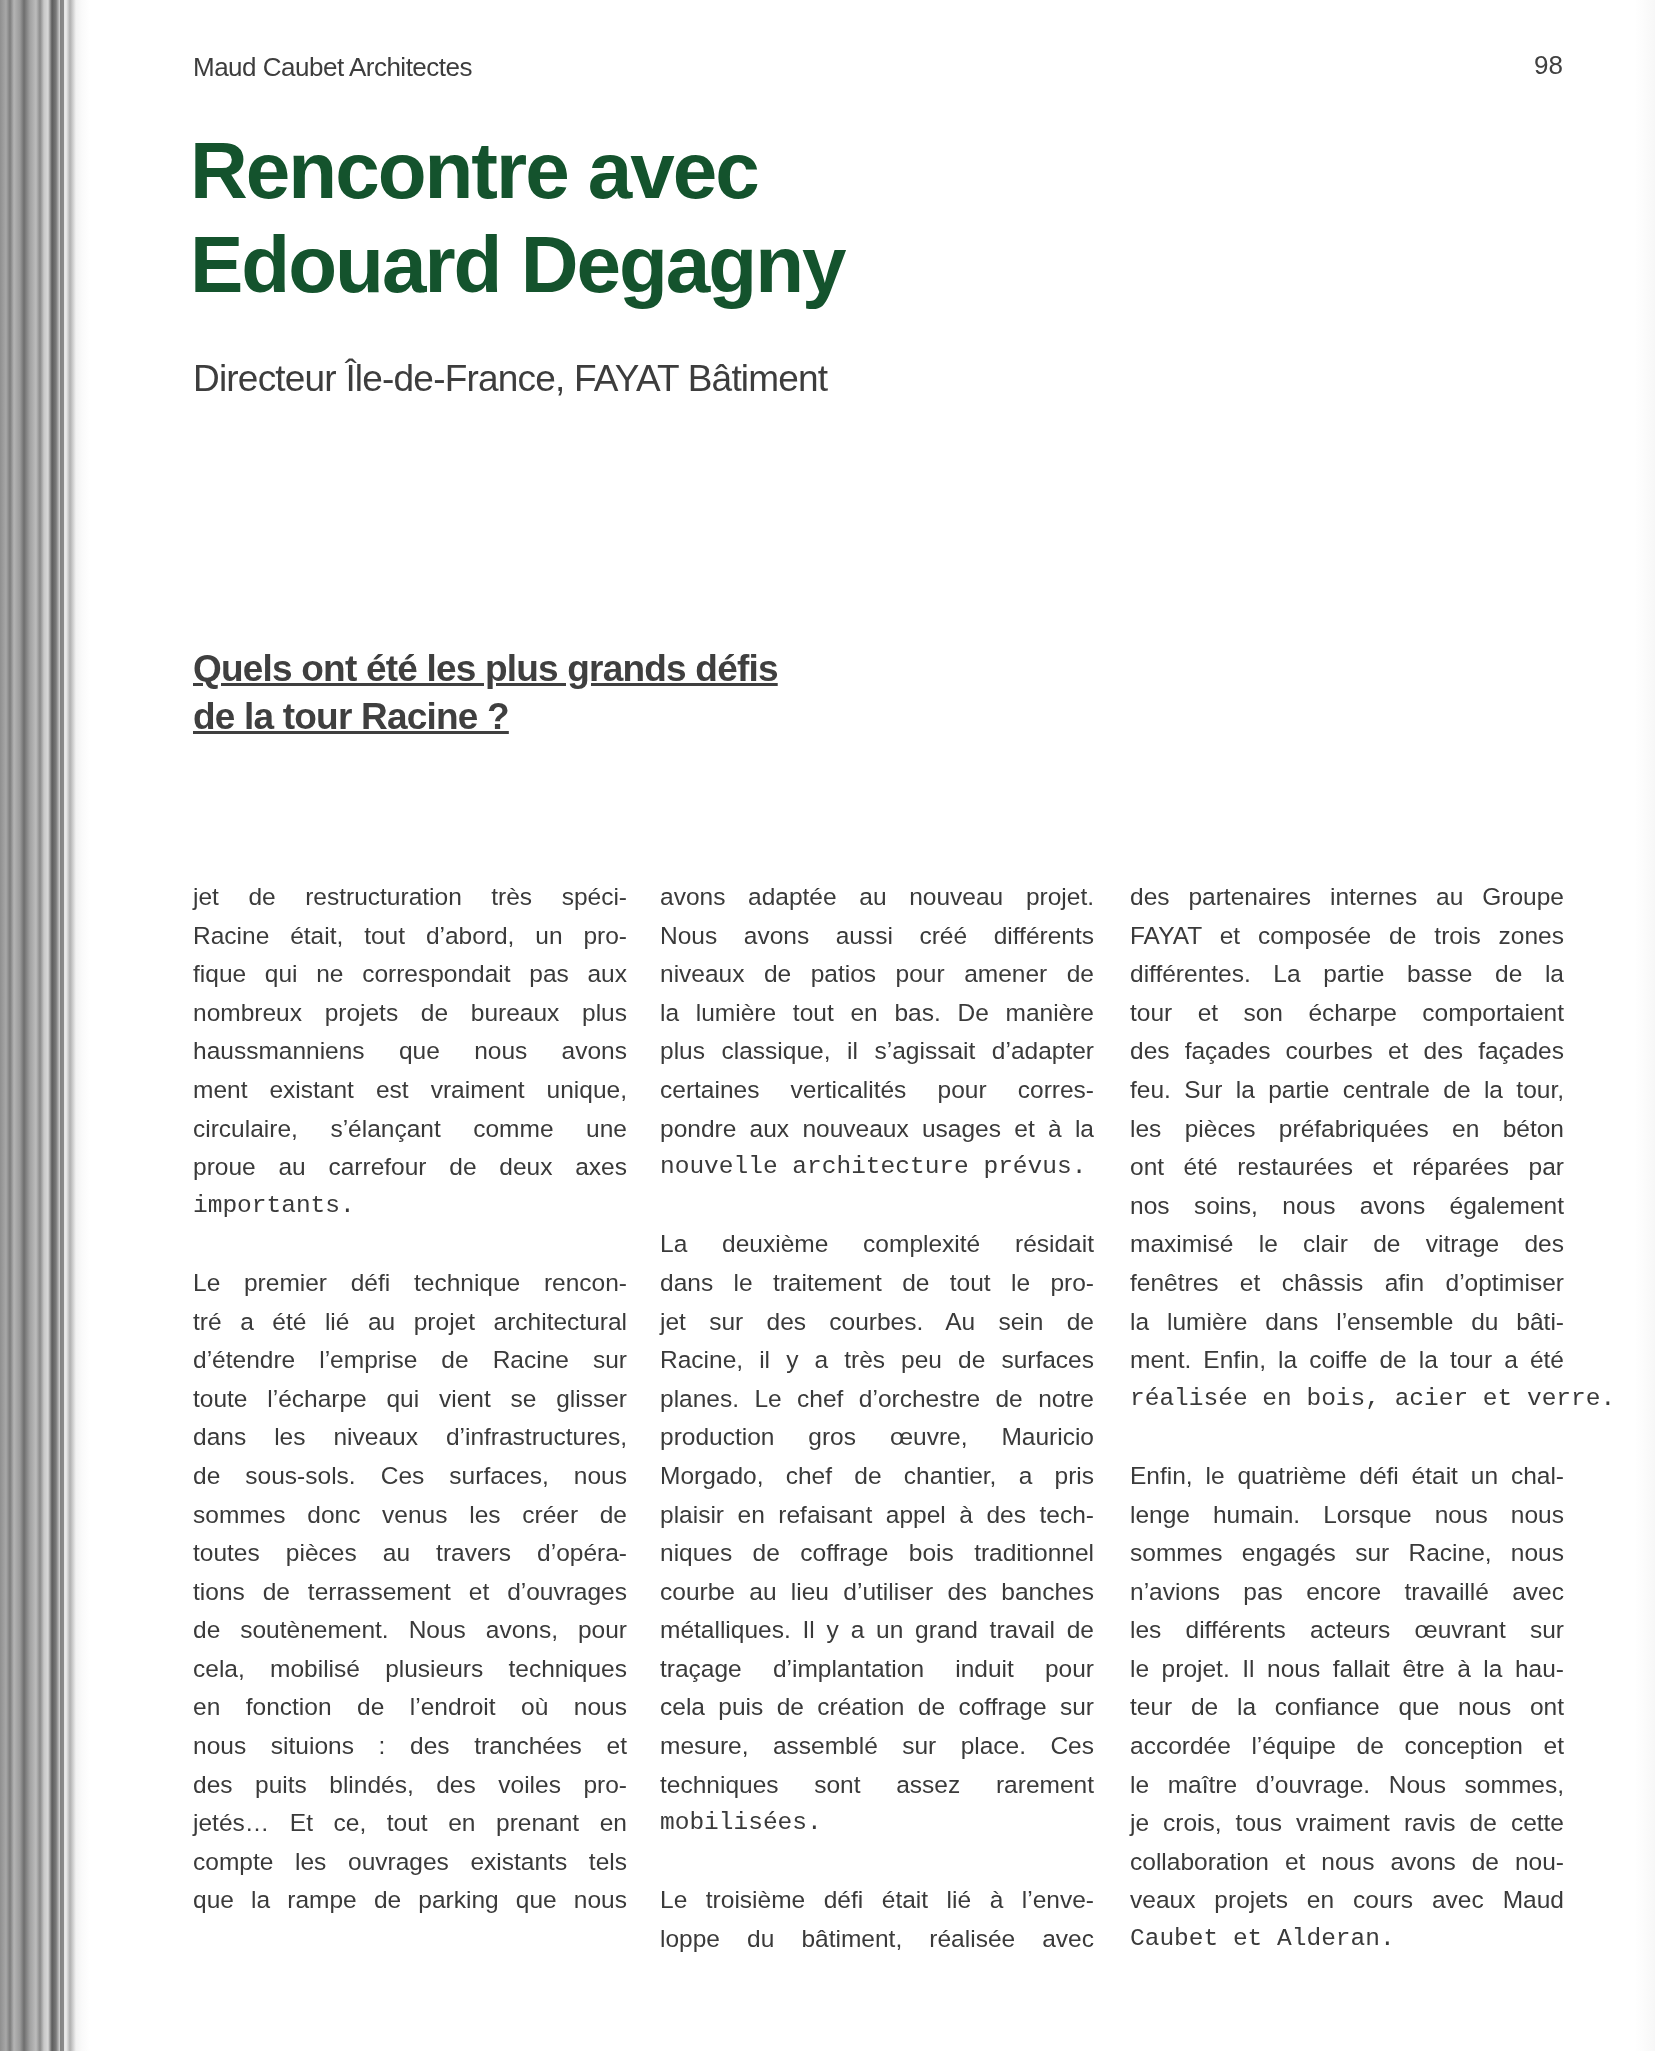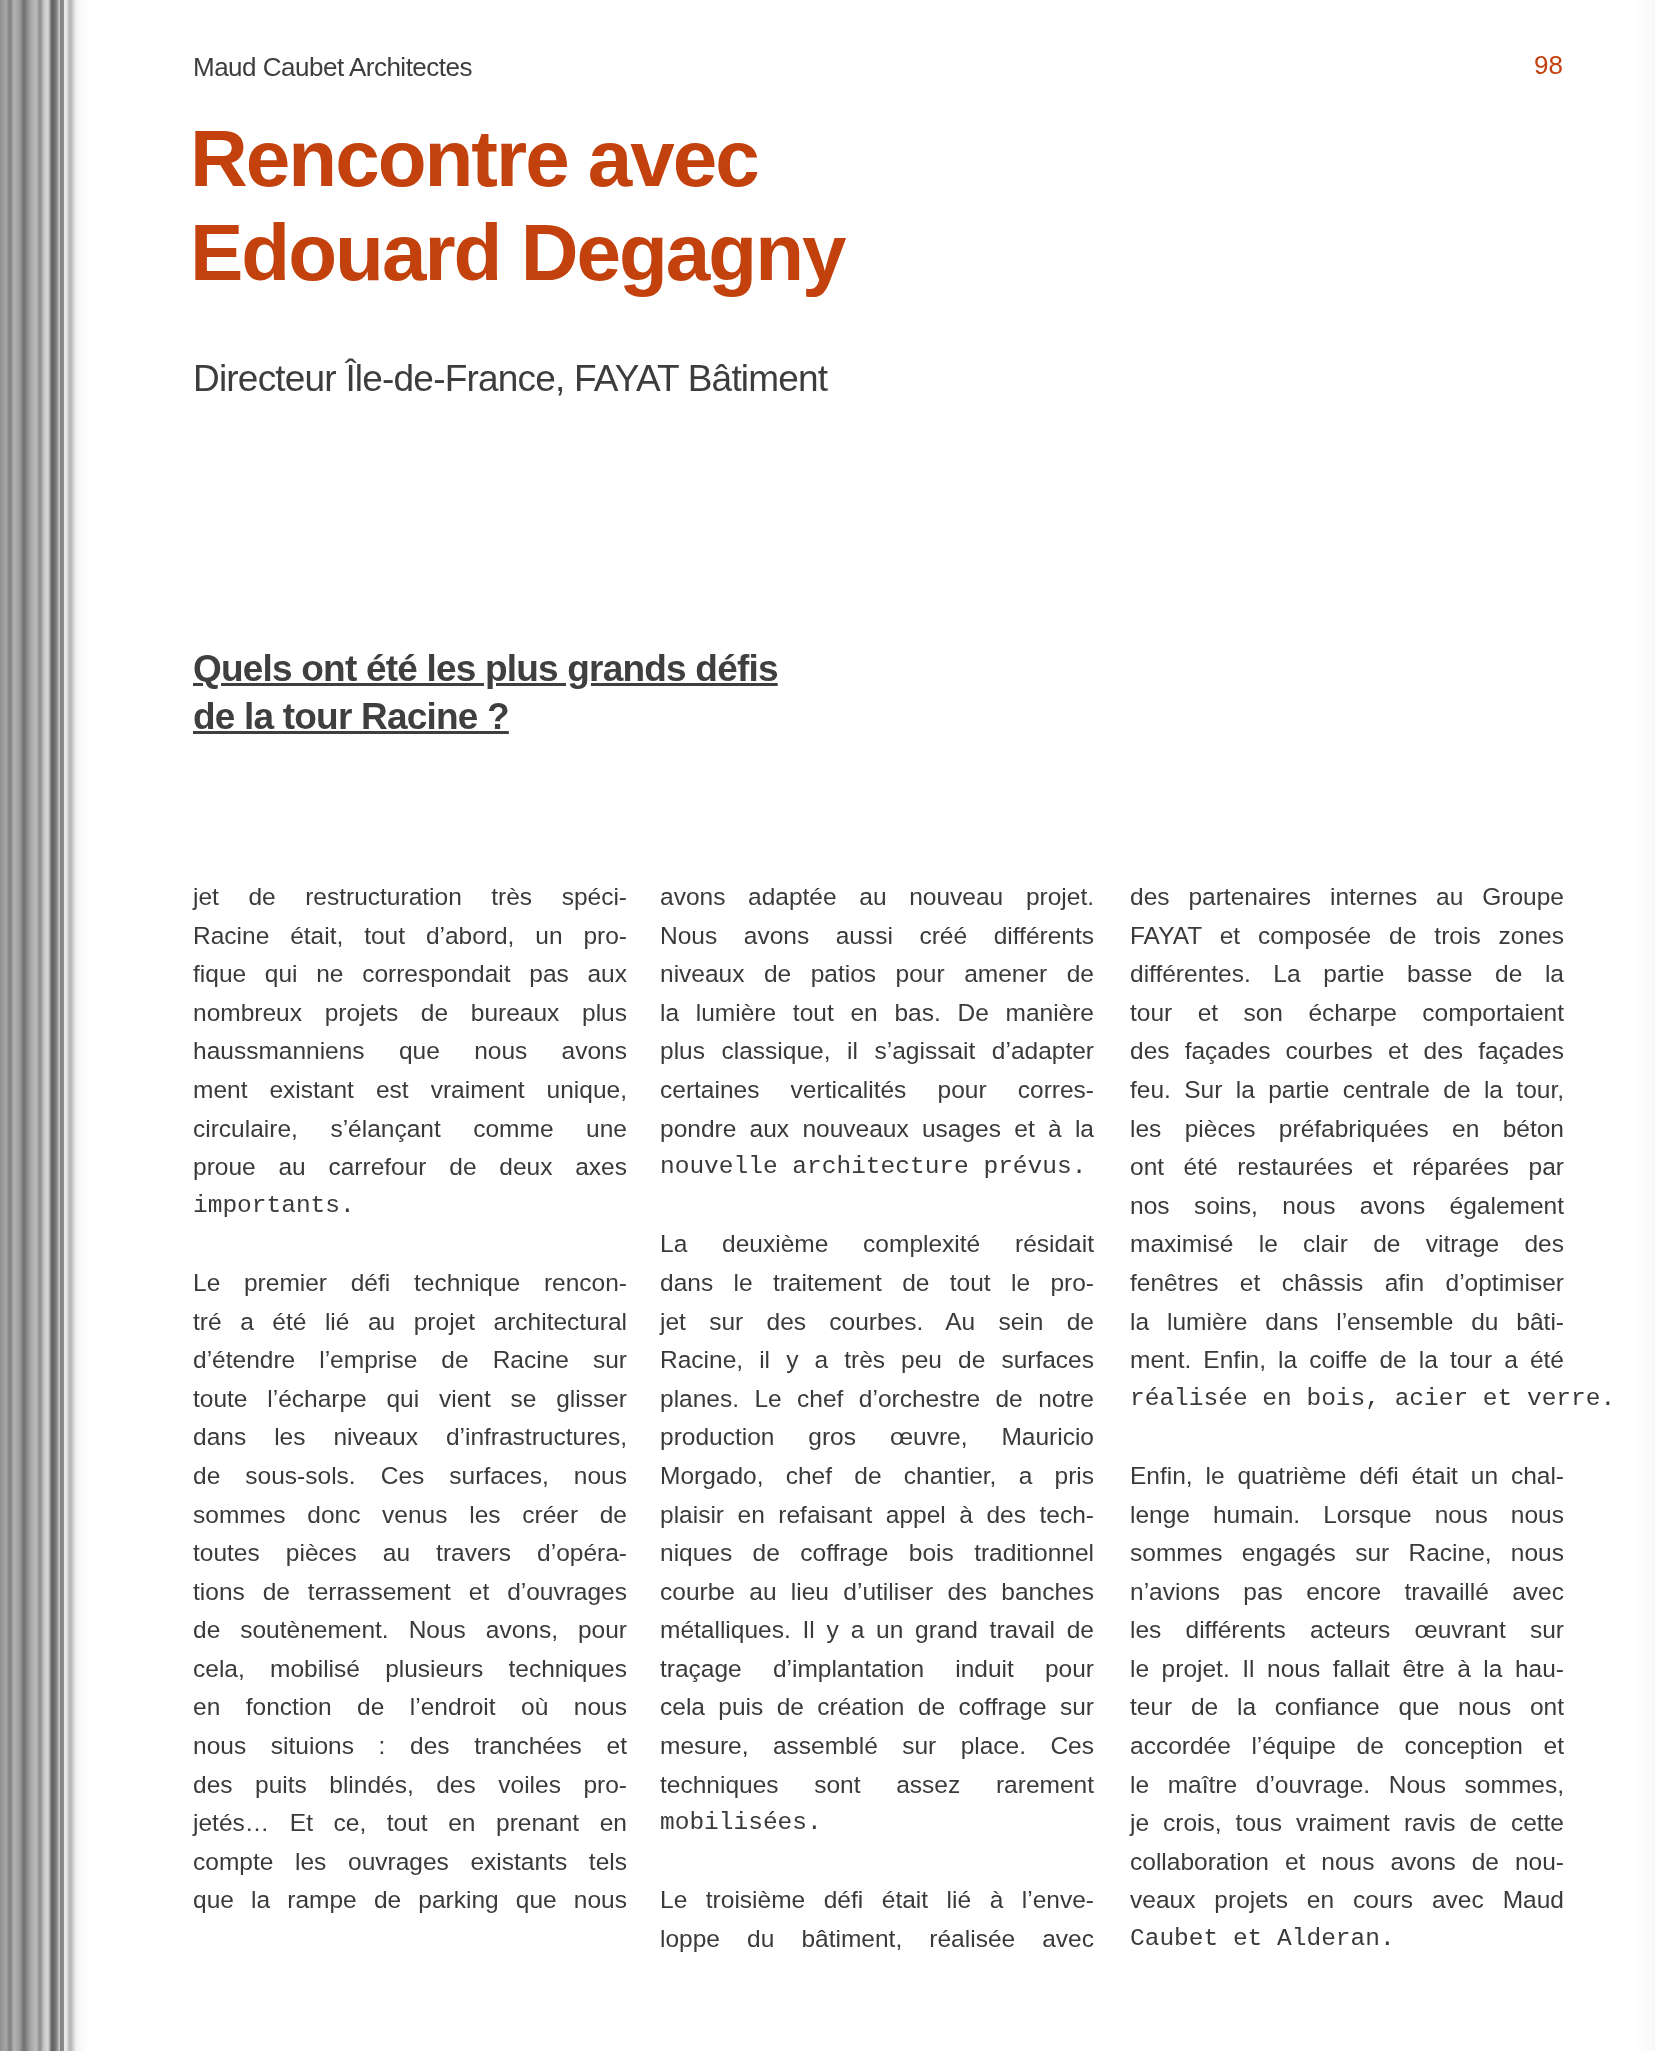--- a/index.html
+++ b/index.html
@@ -36,31 +36,31 @@
       position: absolute;
       left: 193px; top: 52px;
       font-size: 26px;
       letter-spacing: -0.5px;
       color: #3d3d3d;
     }
     .page-number {
       position: absolute;
       right: 92px; top: 50px;
       font-size: 26px;
-      color: #c2410c;
+      color: #404040;
     }
     .title {
       position: absolute;
-      left: 190px; top: 112px;
+      left: 190px; top: 124px;
       margin: 0;
       font-size: 80px;
       font-weight: bold;
       line-height: 94px;
       letter-spacing: -2px;
-      color: #c2410c;
+      color: #14532d;
     }
     .title span { display: block; }
     .subtitle {
       position: absolute;
       left: 193px; top: 358px;
       margin: 0;
       font-size: 37px;
       font-weight: normal;
       letter-spacing: -0.8px;
       color: #3d3d3d;

